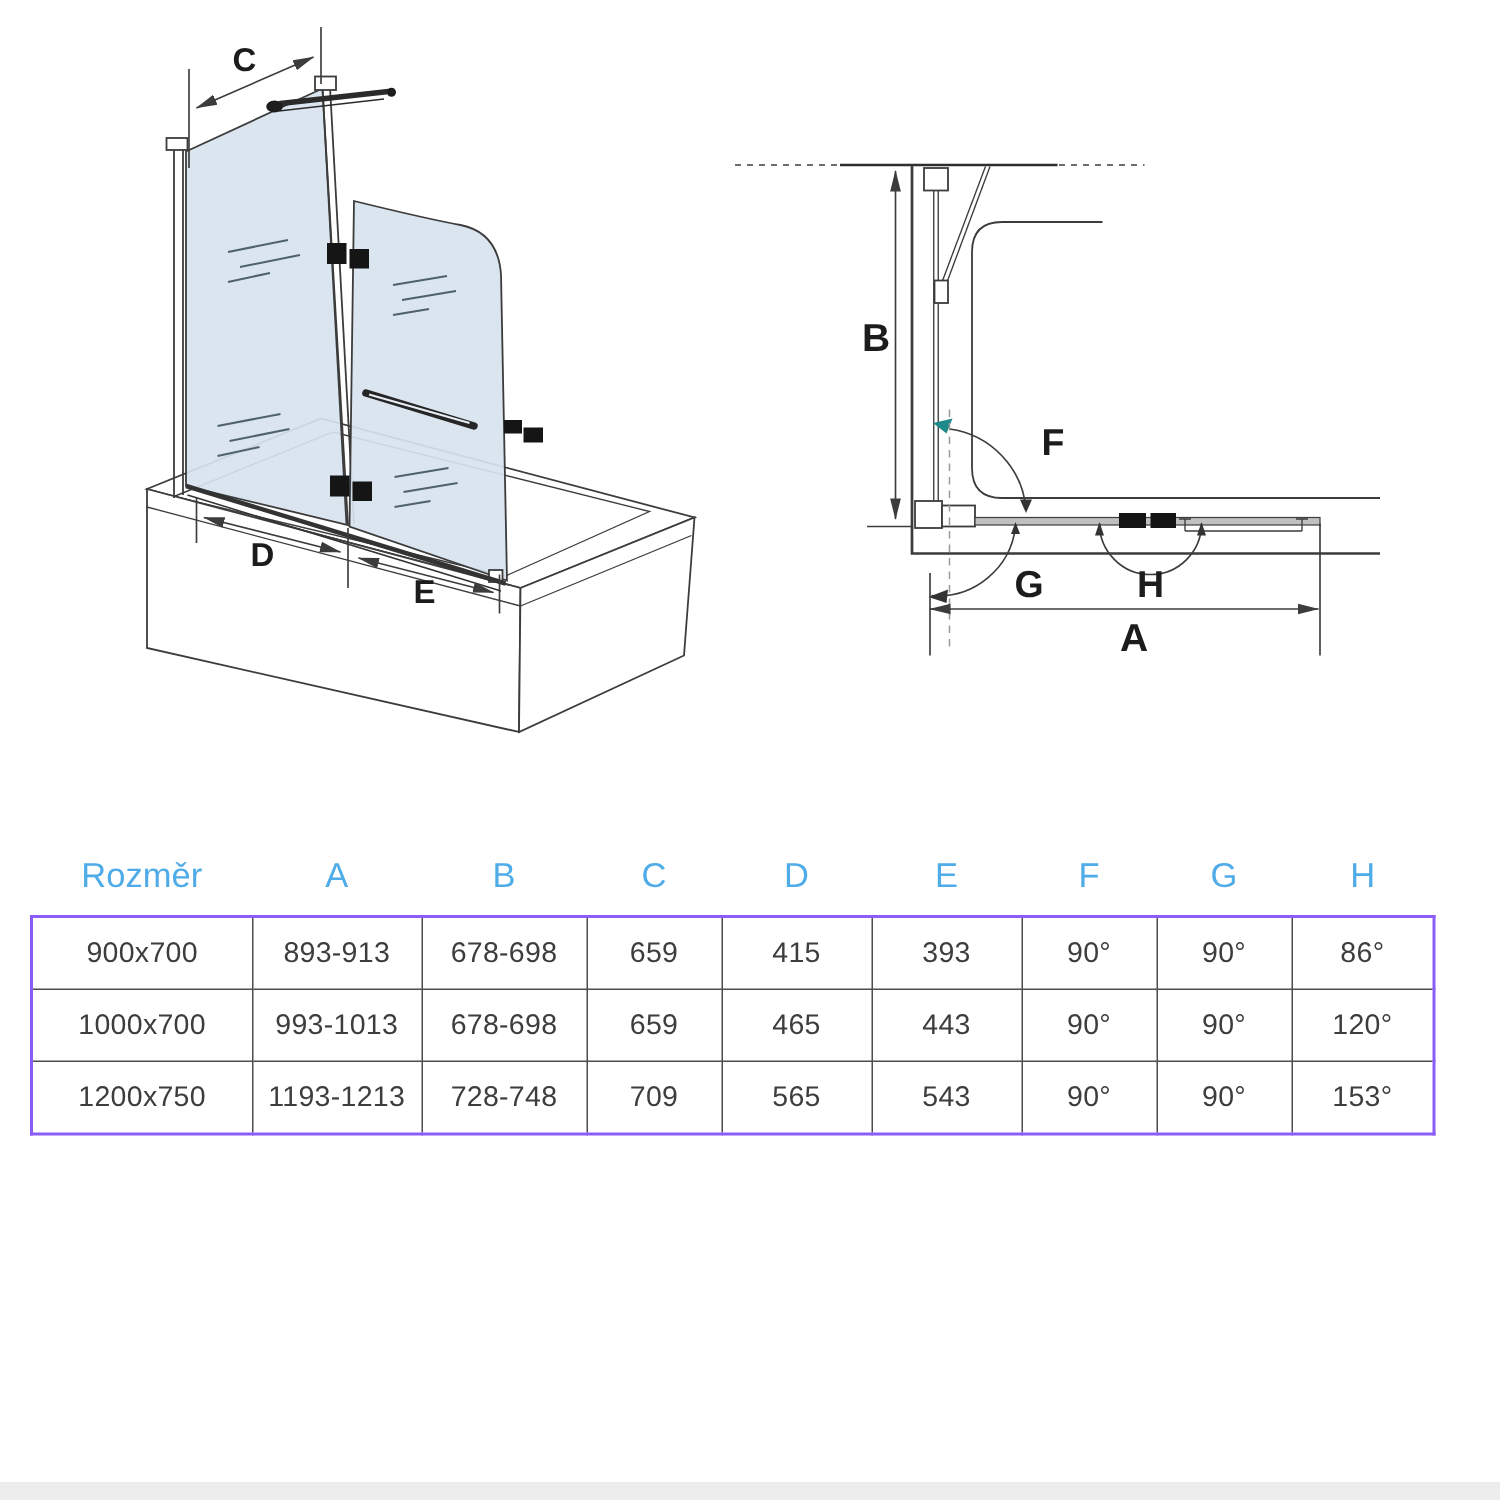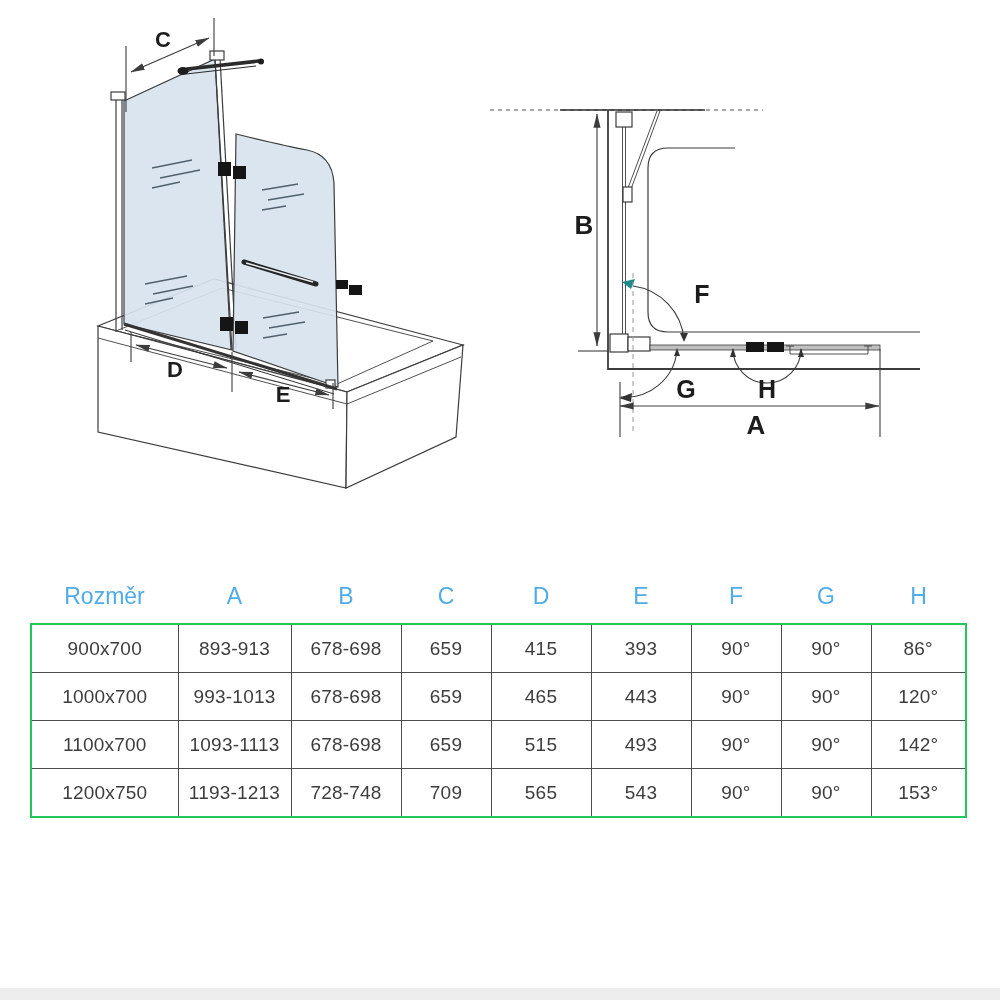--- a/index.html
+++ b/index.html
@@ -9,25 +9,25 @@
   #frontView{left:0;top:0;}
   #planView{left:480px;top:88px;}
   .dimtext{font-family:"Liberation Sans","DejaVu Sans",sans-serif;font-weight:bold;fill:#1c1c1c;}
   .glass{fill:var(--glass,#d7e3ee);fill-opacity:.92;stroke:#3c3c3c;stroke-width:1.2;}
   .ln{stroke:#3c3c3c;stroke-width:1.2;fill:none;}
   .lnthin{stroke:#3c3c3c;stroke-width:0.9;fill:none;}
   .lnwhite{stroke:#3c3c3c;stroke-width:1.2;fill:#ffffff;}
   .refl{stroke:#50616e;stroke-width:1.4;fill:none;}
   .dim{stroke:#3c3c3c;stroke-width:1.1;fill:none;}
   .blackpart{fill:var(--hinge,#151515);stroke:none;}
-  .table-wrap{position:absolute;left:30px;top:565px;width:935px;margin-top:13px;}
+  .table-wrap{position:absolute;left:20px;top:565px;width:935px;}
   table.spec{border-collapse:collapse;table-layout:fixed;width:935px;}
   table.spec thead th{border:none;height:37px;padding:0 0 8px 0;font-size:23px;font-weight:400;
     color:var(--header-blue,#4FACE8);text-align:center;vertical-align:middle;}
-  table.spec tbody{border:2px solid #22c55e;}
+  table.spec tbody{border:2px solid #8b5cf6;}
   table.spec tbody td{border:1px solid #4d4d4d;height:45px;text-align:center;vertical-align:middle;
     font-size:19px;color:#3d3d3d;letter-spacing:0.2px;}
   col.c1{width:147px}col.c2{width:113px}col.c3{width:110px}col.c4{width:90px}col.c5{width:100px}
   col.c6{width:100px}col.c7{width:90px}col.c8{width:90px}col.c9{width:95px}
   .bottom-strip{position:absolute;left:0;top:988px;width:1000px;height:12px;background:#ededed;}
 </style>
 </head>
 <body>
 
 <div class="stage">
@@ -254,31 +254,20 @@
             <td>993-1013</td>
             <td>678-698</td>
             <td>659</td>
             <td>465</td>
             <td>443</td>
             <td>90°</td>
             <td>90°</td>
             <td>120°</td>
           </tr>
           <tr>
-            <td>1100x700</td>
-            <td>1093-1113</td>
-            <td>678-698</td>
-            <td>659</td>
-            <td>515</td>
-            <td>493</td>
-            <td>90°</td>
-            <td>90°</td>
-            <td>142°</td>
-          </tr>
-          <tr>
             <td>1200x750</td>
             <td>1193-1213</td>
             <td>728-748</td>
             <td>709</td>
             <td>565</td>
             <td>543</td>
             <td>90°</td>
             <td>90°</td>
             <td>153°</td>
           </tr>

